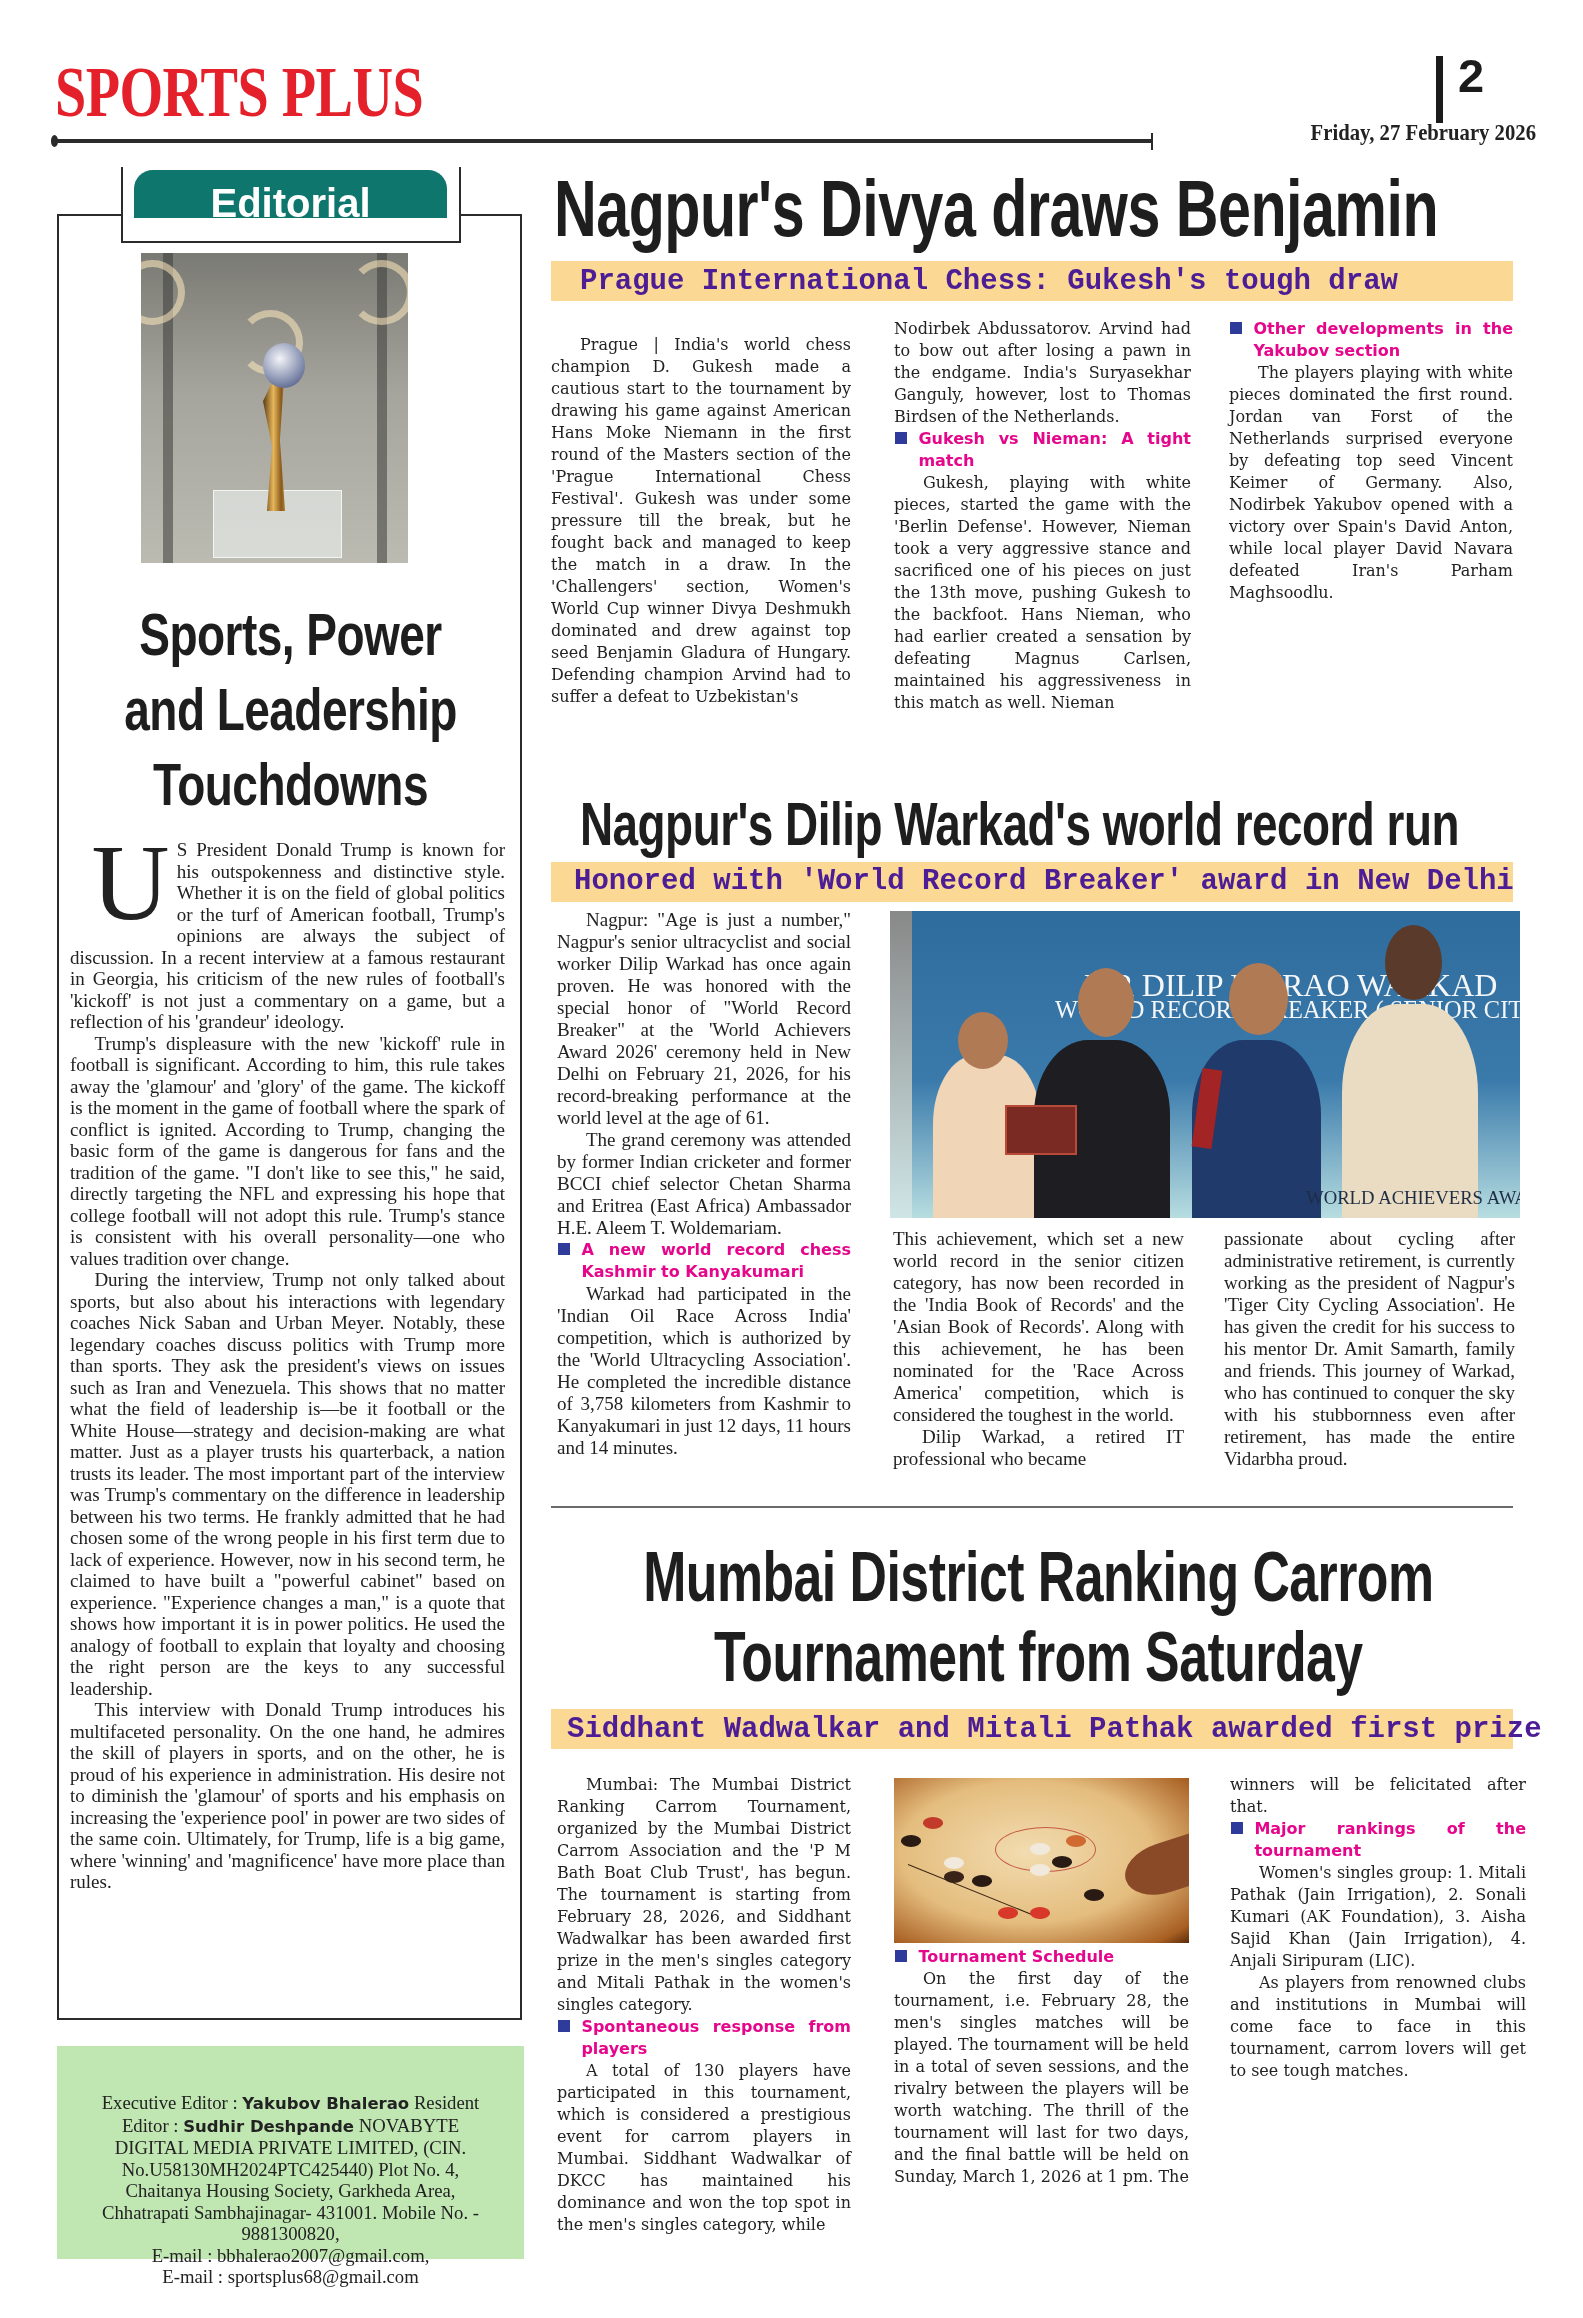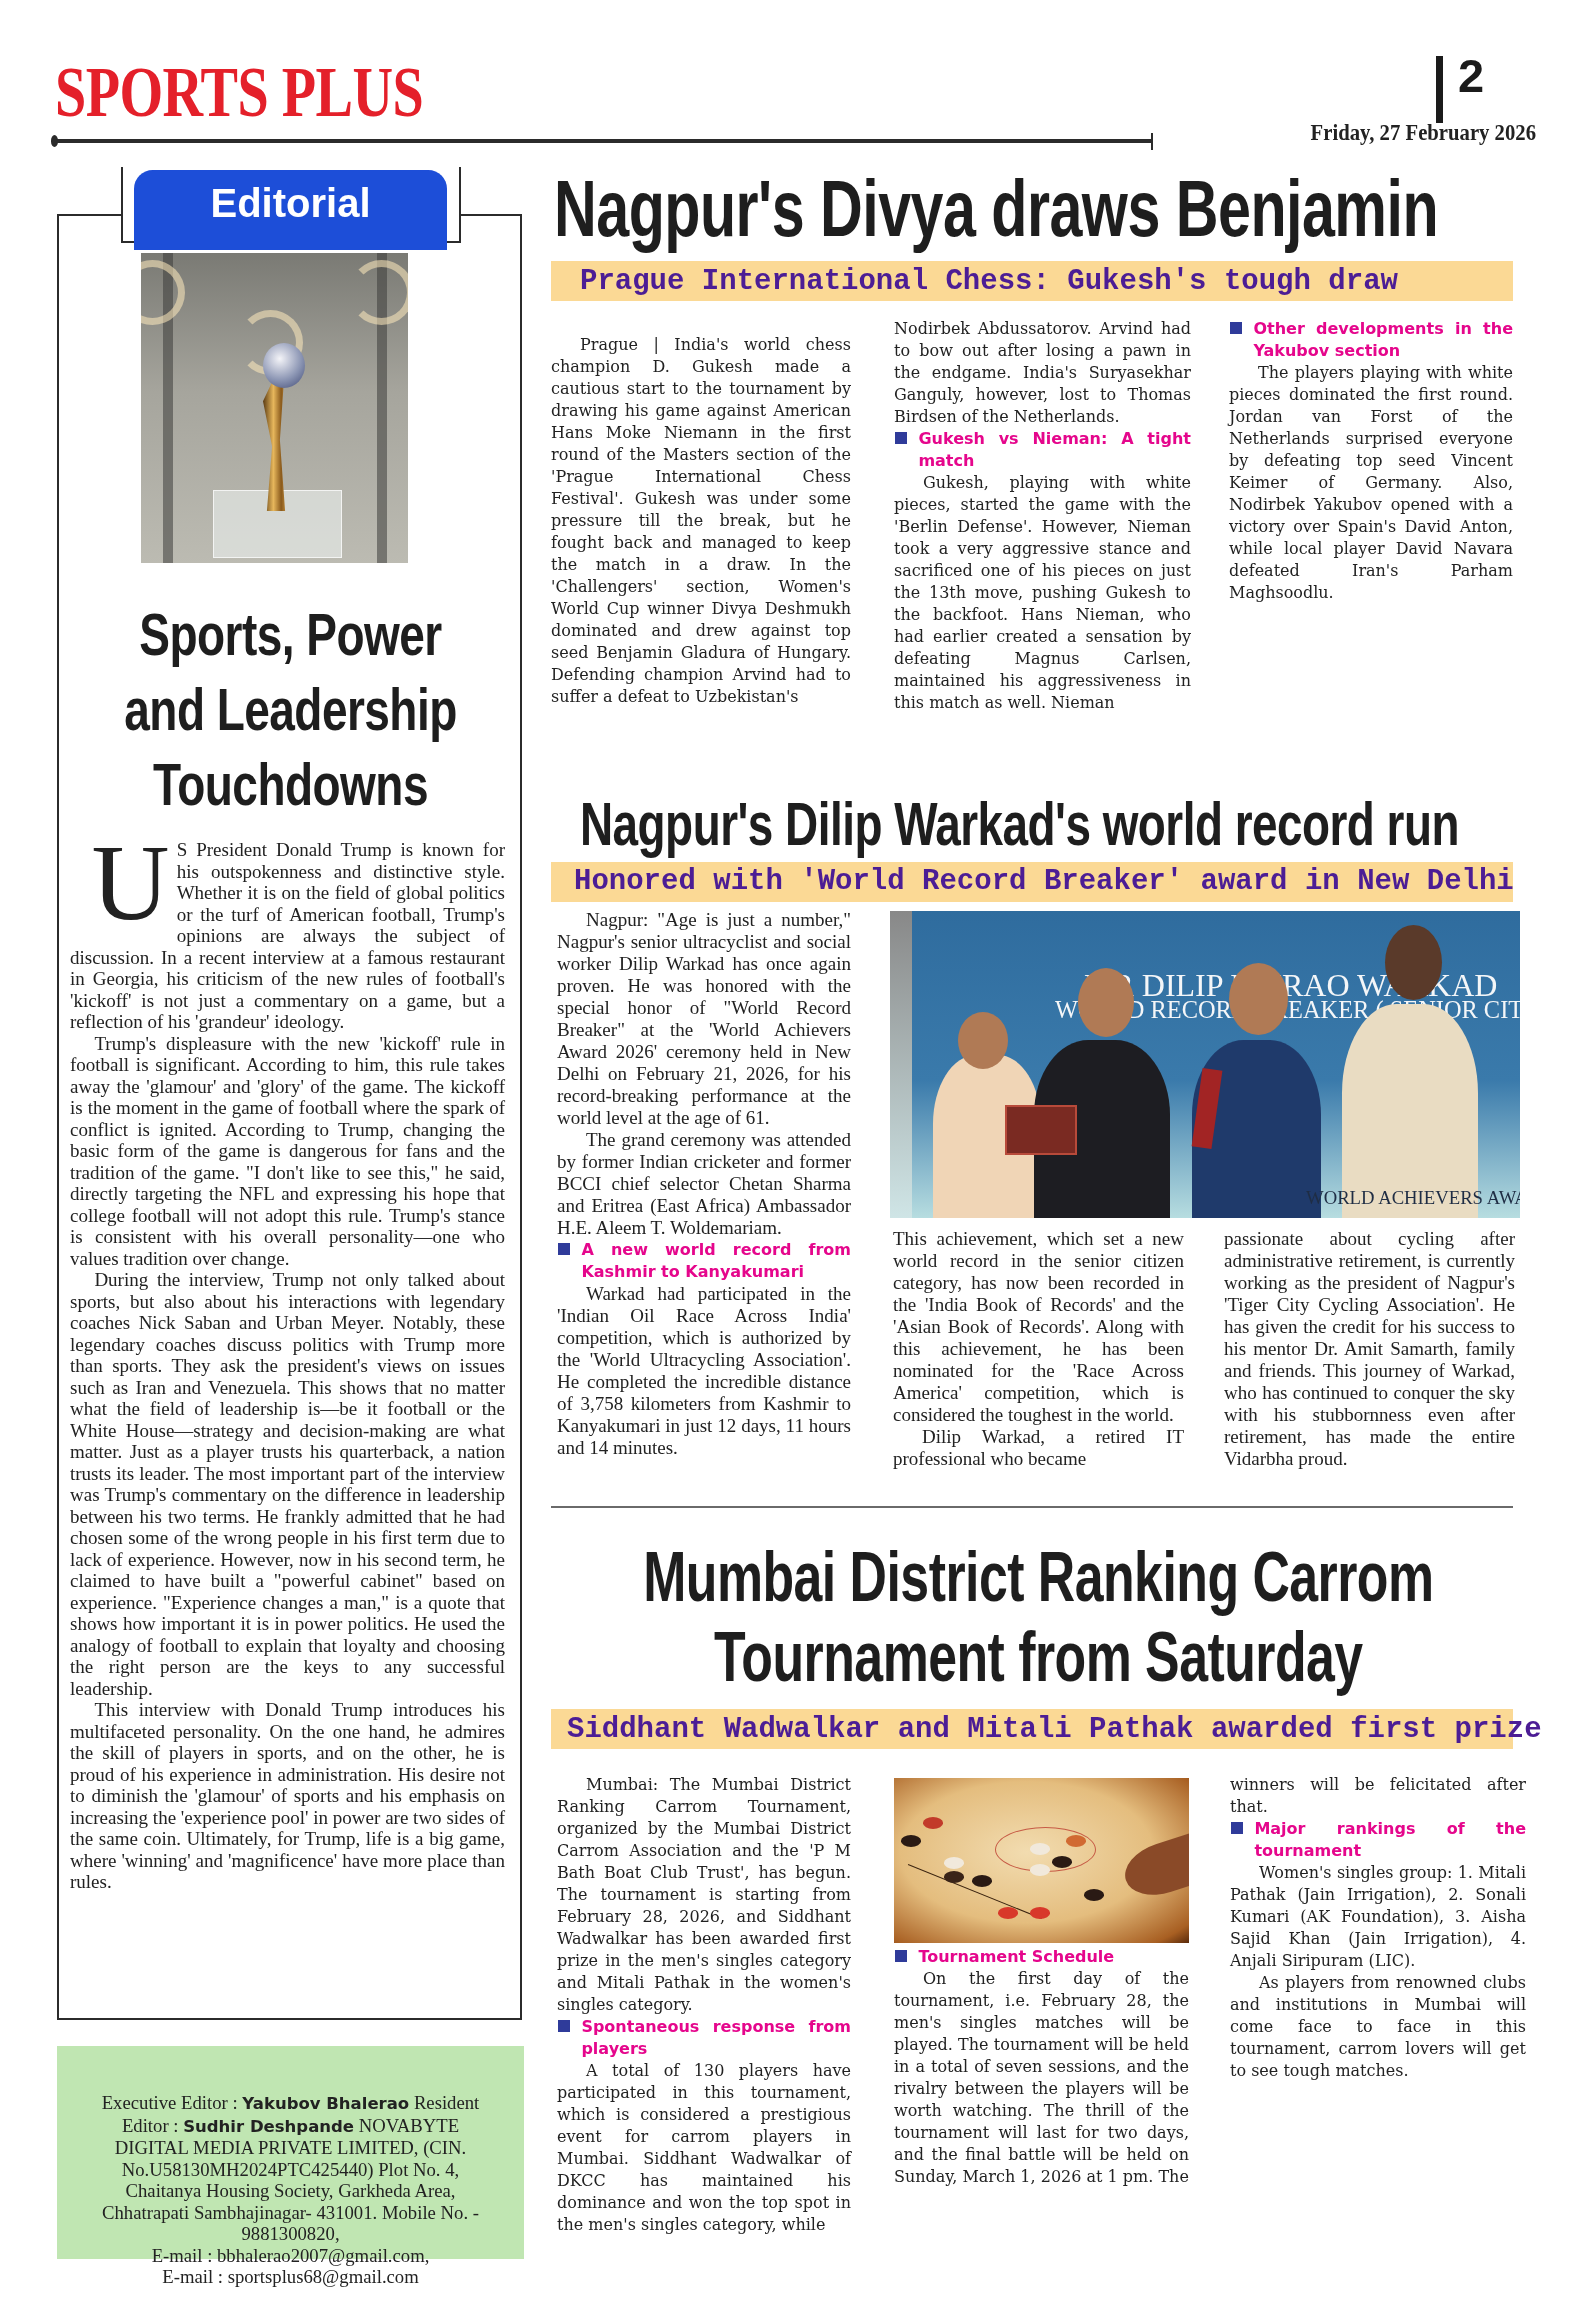--- a/index.html
+++ b/index.html
@@ -11,21 +11,21 @@
   .masthead-rule { position: absolute; left: 55px; top: 139px; width: 1097px; height: 4.3px; background: #2b2b2b; }
   .masthead-rule::before { content: ""; position: absolute; left: -4.3px; top: -3.6px; width: 7.2px; height: 11.5px; border-radius: 50%; background: #2b2b2b; }
   .masthead-rule::after { content: ""; position: absolute; right: -1.4px; top: -6.5px; width: 2.2px; height: 17px; background: #2b2b2b; }
   .page-bar { position: absolute; left: 1436px; top: 56px; width: 7.2px; height: 67px; background: #1b1b1b; }
   .page-number { position: absolute; left: 1458px; top: 52px; font-family: "Liberation Sans", sans-serif; font-weight: bold; font-size: 47px; color: #1b1b1b; line-height: 1; }
   .issue-date { position: absolute; left: 1249px; top: 120px; width: 287px; text-align: right; font-family: "Liberation Serif", serif; font-weight: bold; font-size: 23px; color: #222; transform: scaleX(0.9); transform-origin: right top; }
 
   
   .editorial-box { position: absolute; left: 57px; top: 214px; width: 465px; height: 1806px; border: 2.2px solid #2b2b2b; }
   .editorial-tab-frame { position: absolute; left: 121px; top: 167px; width: 340px; height: 76px; border: 2.2px solid #2b2b2b; border-top: none; background: #fff; }
-  .editorial-tab { position: absolute; left: 134px; top: 170px; width: 313px; height: 80px; background: #1d4ed8; border-radius: 18.7px 18.7px 0 0; color: #fff; font-family: "Liberation Sans", sans-serif; font-weight: bold; font-size: 40px; text-align: center; line-height: 66px; }
+  .editorial-tab { position: absolute; left: 134px; top: 170px; width: 313px; height: 48px; background: #0f766e; border-radius: 18.7px 18.7px 0 0; color: #fff; font-family: "Liberation Sans", sans-serif; font-weight: bold; font-size: 40px; text-align: center; line-height: 66px; }
   .trophy-photo { position: absolute; left: 141px; top: 253px; width: 267px; height: 310px; overflow: hidden; background: linear-gradient(180deg, #7a7a74 0%, #a6a59d 45%, #bcbbb2 100%); }
   .trophy-photo .glass-l { position: absolute; left: 21.5px; top: 0; width: 10px; height: 100%; background: rgba(60,60,58,0.55); }
   .trophy-photo .glass-r { position: absolute; right: 21.5px; top: 0; width: 10px; height: 100%; background: rgba(60,60,58,0.55); }
   .trophy-photo .glow { position: absolute; width: 65px; height: 65px; border-radius: 50%; border: 7.2px solid rgba(255,236,190,0.55); border-left-color: transparent; }
   .trophy-photo .ball { position: absolute; left: 122px; top: 90px; width: 42px; height: 45px; border-radius: 50%; background: radial-gradient(circle at 40% 35%, #f4f4f8, #8c96b4 55%, #3c4672); }
   .trophy-photo .stem { position: absolute; left: 122px; top: 129px; width: 26px; height: 129px; background: linear-gradient(90deg, #5a3a12, #e7b75c 40%, #8a5a1c 70%, #d8a24a); clip-path: polygon(35% 0, 80% 0, 65% 45%, 85% 100%, 15% 100%, 35% 50%, 0 15%); }
   .trophy-photo .plinth { position: absolute; left: 72px; top: 237px; width: 129px; height: 68px; background: rgba(235,240,238,0.6); border: 1.4px solid rgba(255,255,255,0.7); }
 
   .editorial-headline { position: absolute; left: 72px; top: 598px; width: 437px; text-align: center; font-family: "Liberation Sans", sans-serif; font-weight: bold; font-size: 59px; line-height: 75px; color: #1e1e1e; transform: scaleX(0.78); transform-origin: center top; letter-spacing: -0.7px; }
   .editorial-body { position: absolute; left: 70px; top: 839px; width: 435px; font-family: "Liberation Serif", serif; font-size: 19px; line-height: 21.5px; text-align: justify; color: #222; }
@@ -141,21 +141,21 @@
 <article>
   <h2 class="headline" style="left:580px; top:793px; font-size:62px;">Nagpur's Dilip Warkad's world record run</h2>
   <div class="subhead-band" style="left:551px; top:862px; width:962px; height:40px;"></div>
   <div class="subhead" style="left:574px; top:867px; font-size:29px;">Honored with 'World Record Breaker' award in New Delhi</div>
 
   <div class="col serif2" style="left:557px; top:909px; width:294px;">
     <p>Nagpur: "Age is just a number," Nagpur's senior ultracyclist and social worker Dilip Warkad has once again proven. He was honored with the special honor of "World Record Breaker" at the 'World Achievers Award 2026' ceremony held in New Delhi on February 21, 2026, for his record-breaking performance at the world level at the age of 61.</p>
     <p>The grand ceremony was attended by former Indian cricketer and former BCCI chief selector Chetan Sharma and Eritrea (East Africa) Ambassador H.E. Aleem T. Woldemariam.</p>
     <div class="xhead">
         <span class="sq"></span>
-        <span class="t">A new world record from Kashmir to Kanyakumari</span>
+        <span class="t">A new world record chess Kashmir to Kanyakumari</span>
       </div>
     <p>Warkad had participated in the 'Indian Oil Race Across India' competition, which is authorized by the 'World Ultracycling Association'. He completed the incredible distance of 3,758 kilometers from Kashmir to Kanyakumari in just 12 days, 11 hours and 14 minutes.</p>
   </div>
 
   <div class="award-photo">
     <div class="left-strip"></div>
     <div class="banner1">MR DILIP UMRAO WARKAD</div>
     <div class="banner2">WORLD RECORD BREAKER ( SENIOR CITIZEN )</div>
     <div class="person" style="left:43px; top:144px; width:108px; height:172px; background:#f0d5b6;"></div>
     <div class="head" style="left:68px; top:101px; width:50px; height:57px;"></div>

